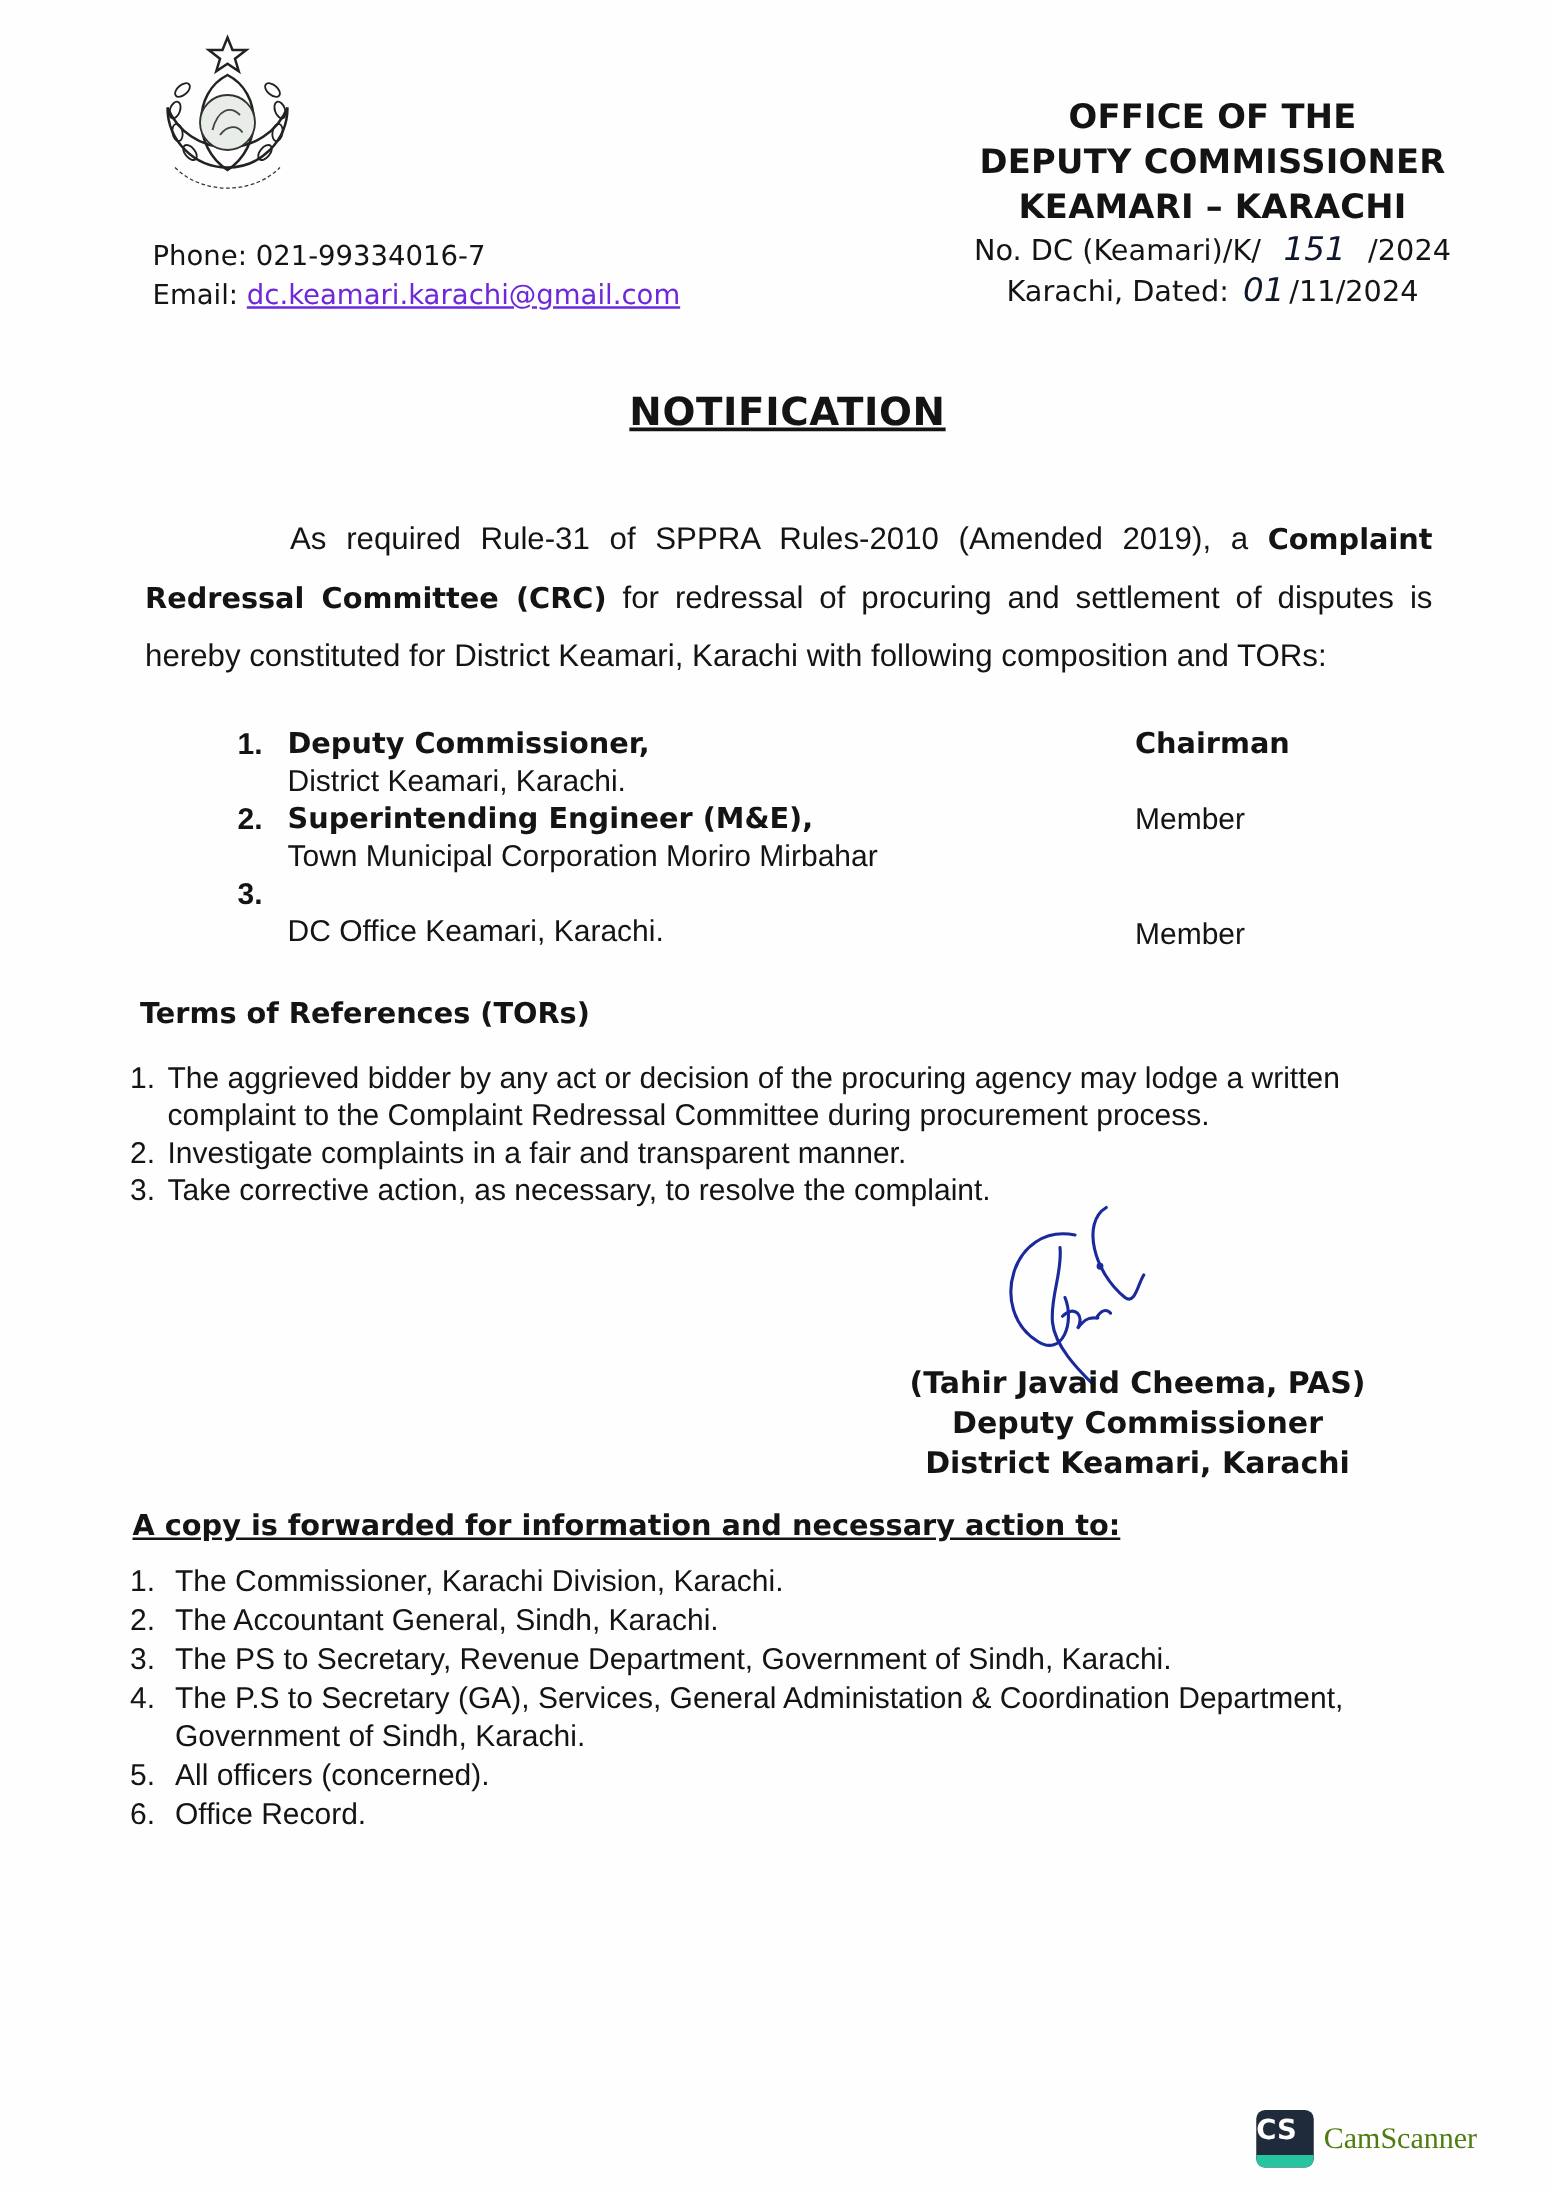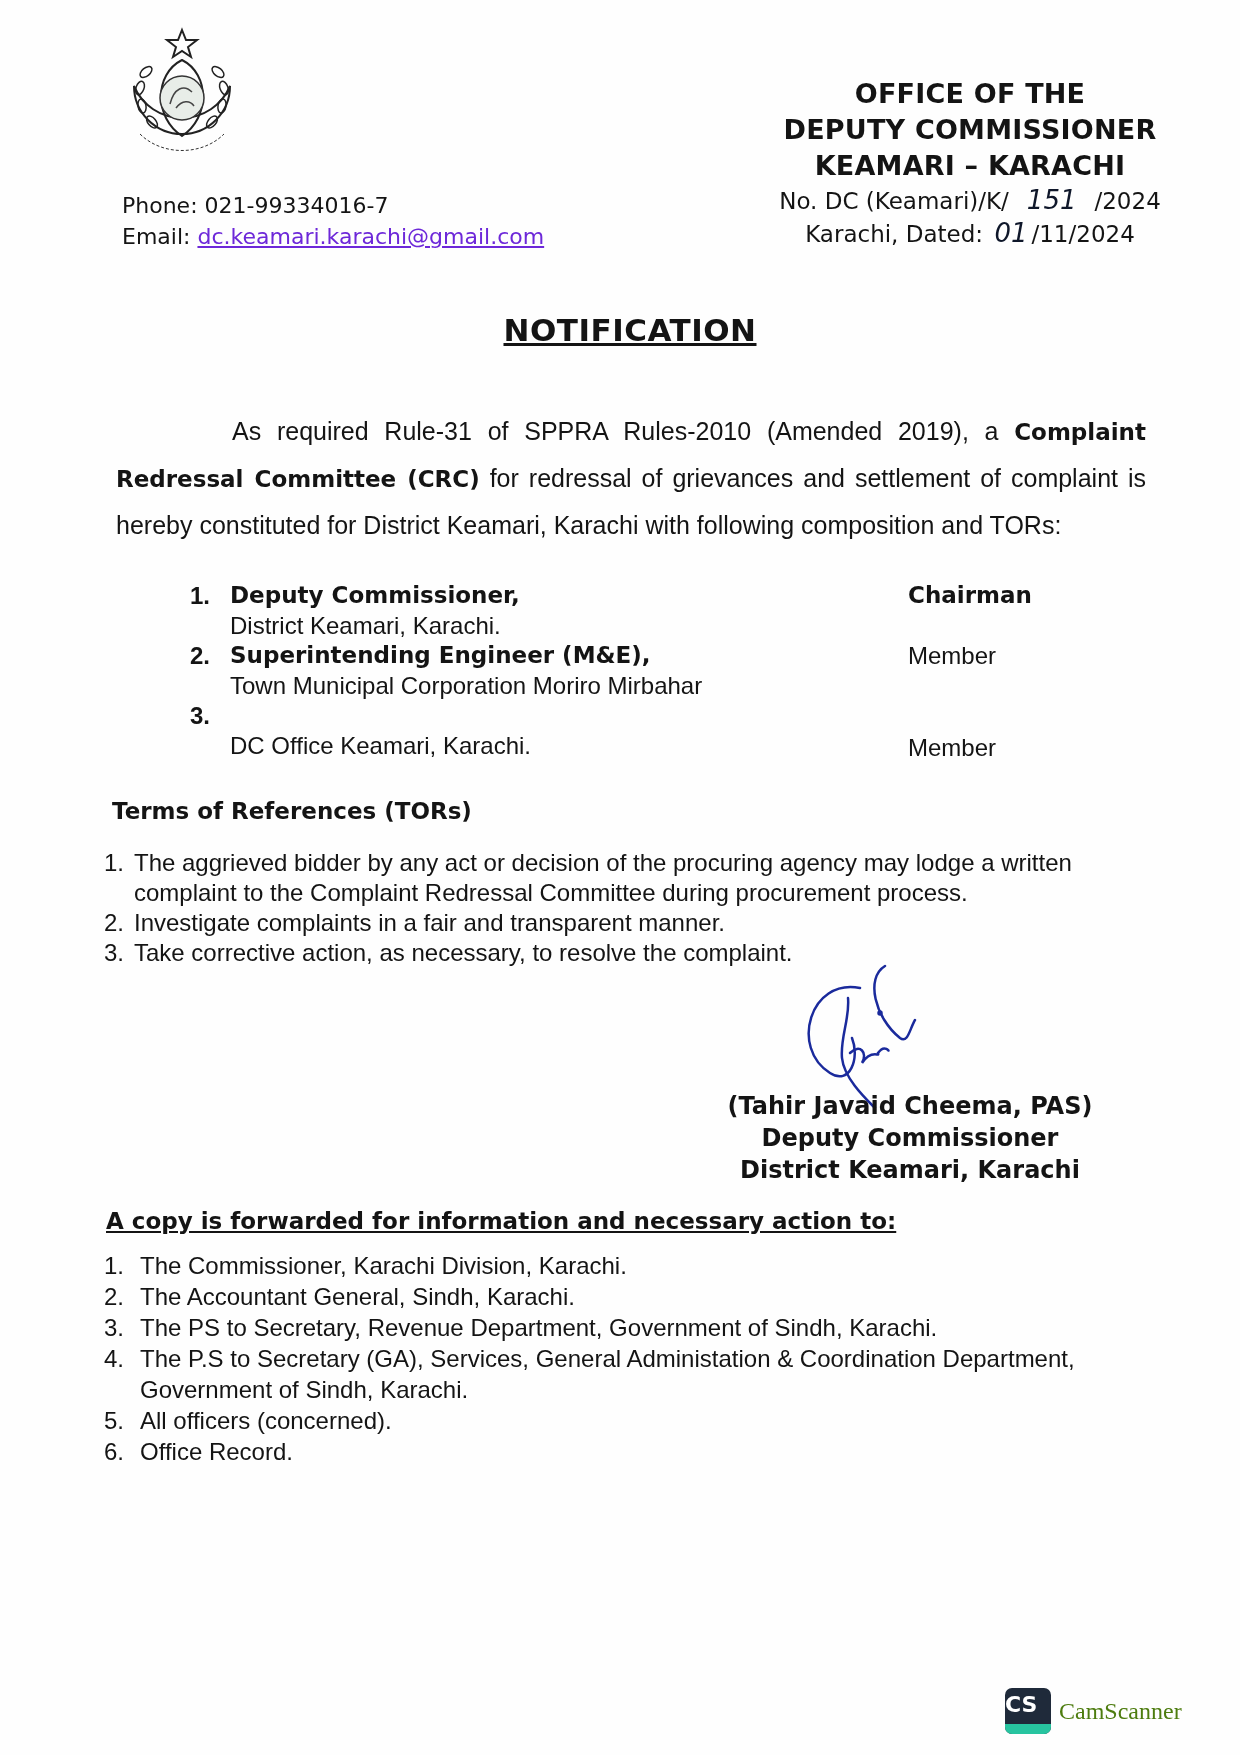--- a/index.html
+++ b/index.html
@@ -104,21 +104,21 @@
     </div>
     <div class="ref-line">
       <span>Karachi, Dated:</span>
       <span class="hand" style="padding:0 4px;">01</span><span>/11/2024</span>
     </div>
   </div>
 
   <div class="abs notification-title">NOTIFICATION</div>
 
   <div class="abs intro">
-    <span>As required Rule-31 of SPPRA Rules-2010 (Amended 2019), a </span><b>Complaint Redressal Committee (CRC)</b><span> for redressal of grievances and settlement of complaint is hereby constituted for District Keamari, Karachi with following composition and TORs:</span>
+    <span>As required Rule-31 of SPPRA Rules-2010 (Amended 2019), a </span><b>Complaint Redressal Committee (CRC)</b><span> for redressal of procuring and settlement of disputes is hereby constituted for District Keamari, Karachi with following composition and TORs:</span>
   </div>
 
   <div class="abs members">
     <div class="member">
       <span class="num">1.</span>
       <span class="role">Deputy Commissioner,</span>
       <span class="office-line">District Keamari, Karachi.</span>
       <span class="position bold">Chairman</span>
     </div>
     <div class="member">

